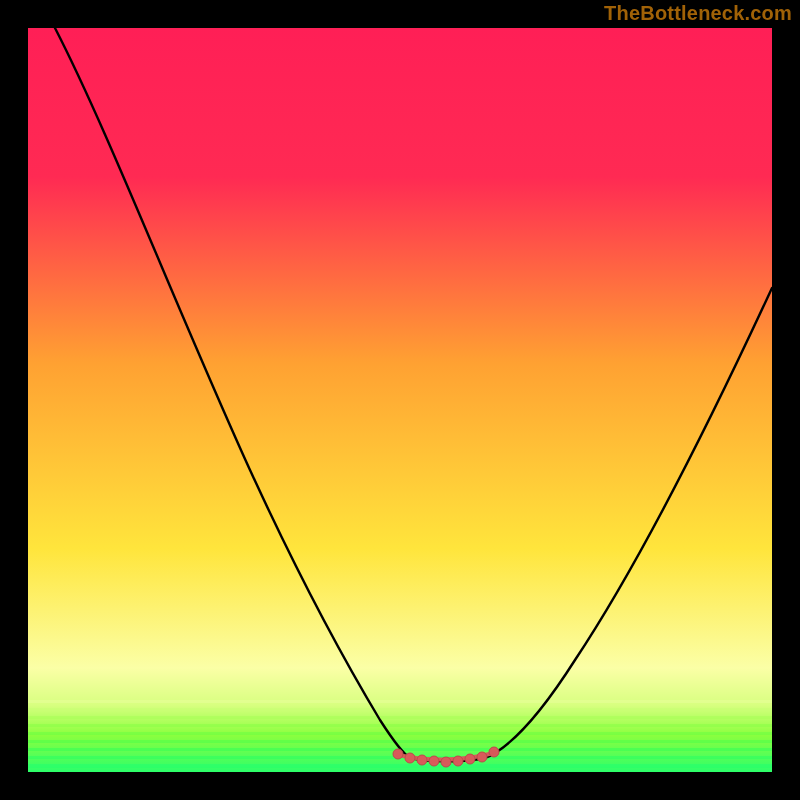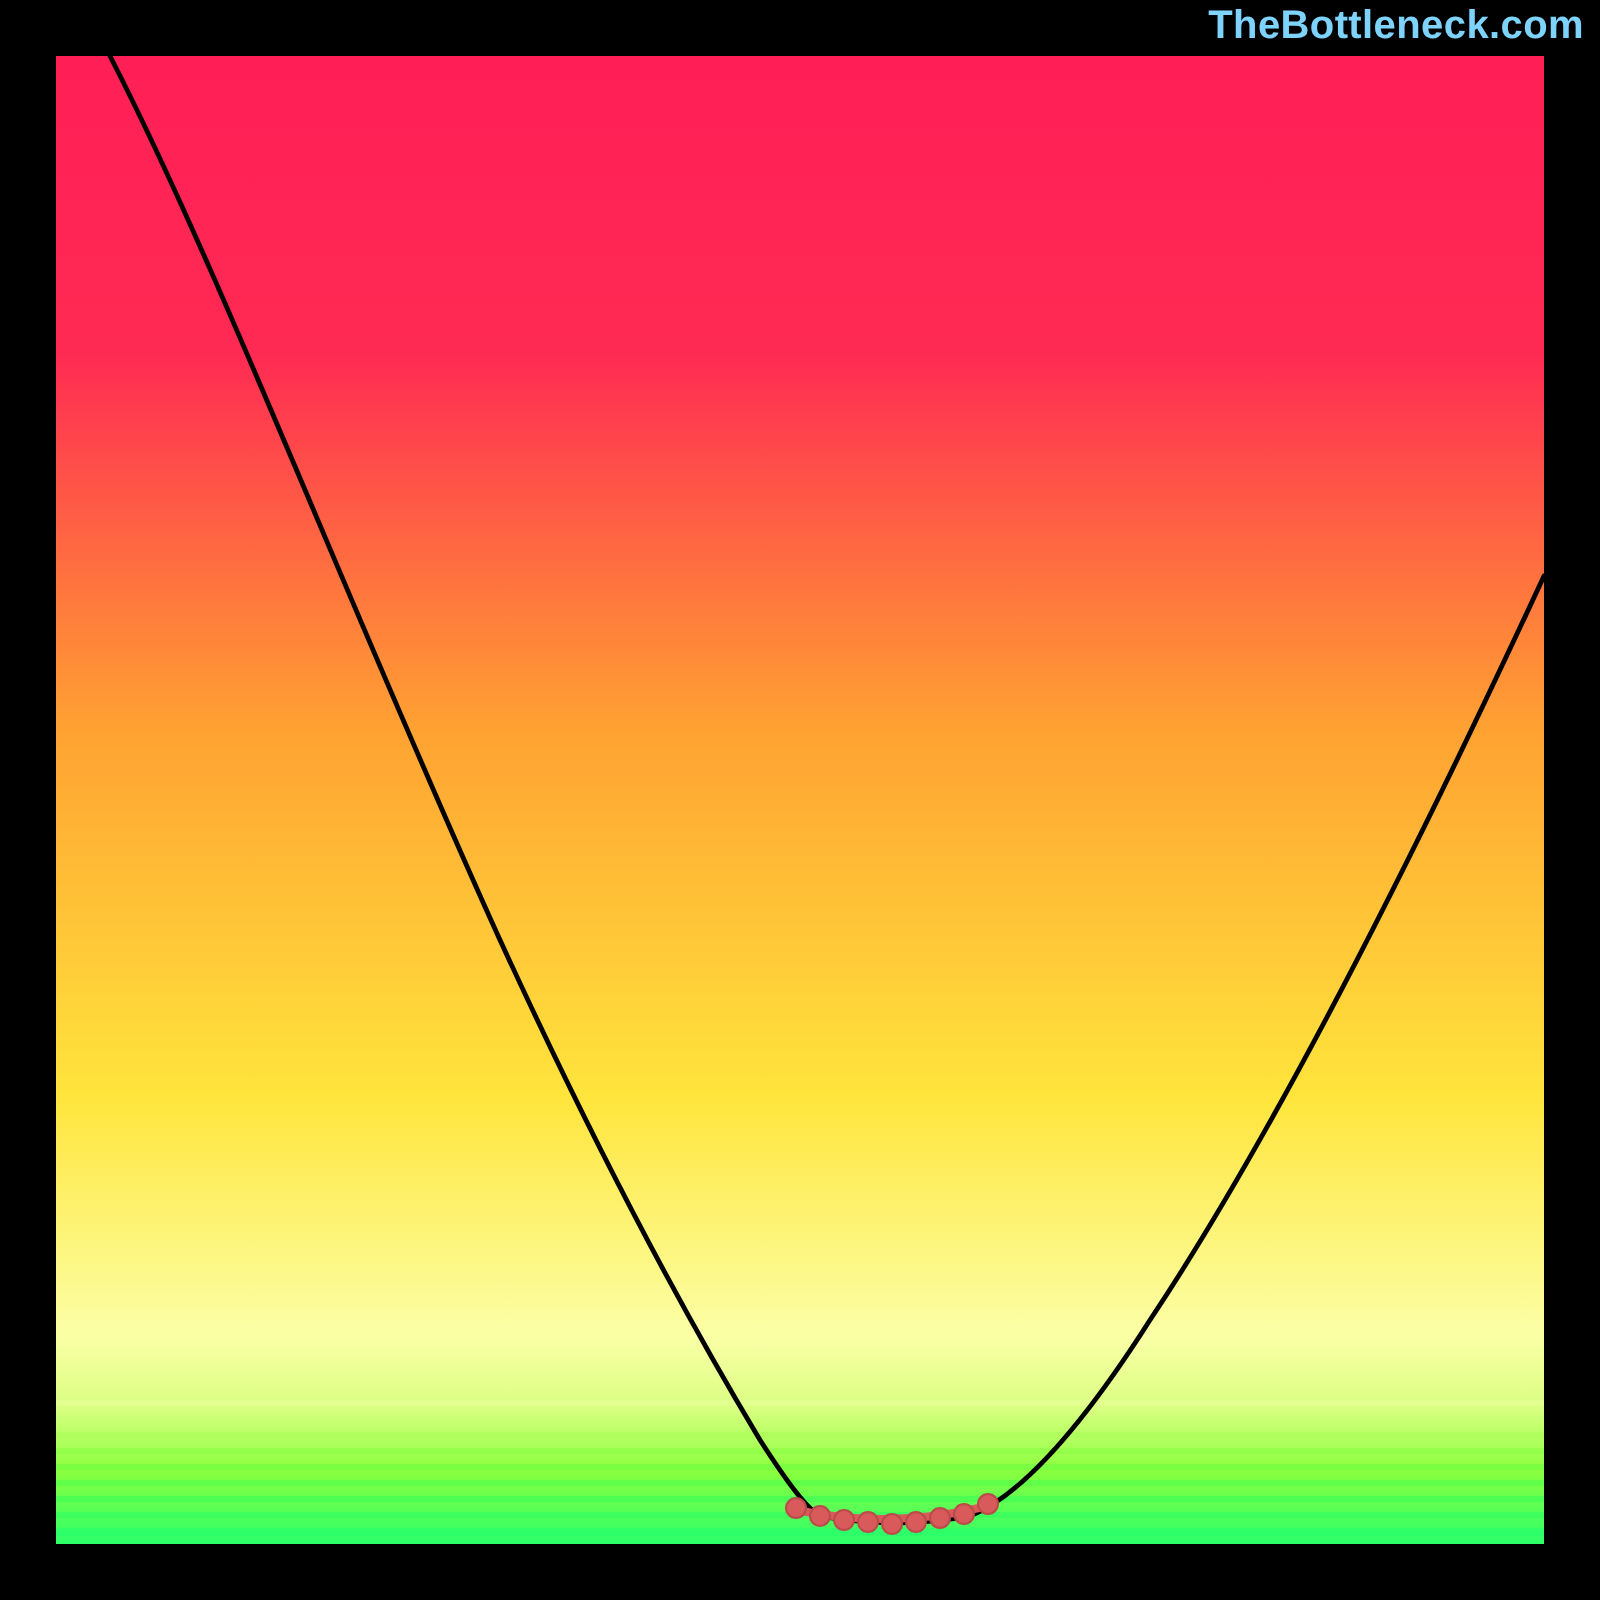--- a/index.html
+++ b/index.html
@@ -16,21 +16,21 @@
     width: 800px;
     height: 800px;
     background: #000;
   }
   .watermark {
     position: absolute;
     top: 2px;
     right: 8px;
     font-size: 20px;
     font-weight: 600;
-    color: #7dd3fc;
+    color: #a16207;
     letter-spacing: 0.2px;
     z-index: 3;
   }
   svg {
     position: absolute;
     top: 0;
     left: 0;
   }
 </style>
 </head>

